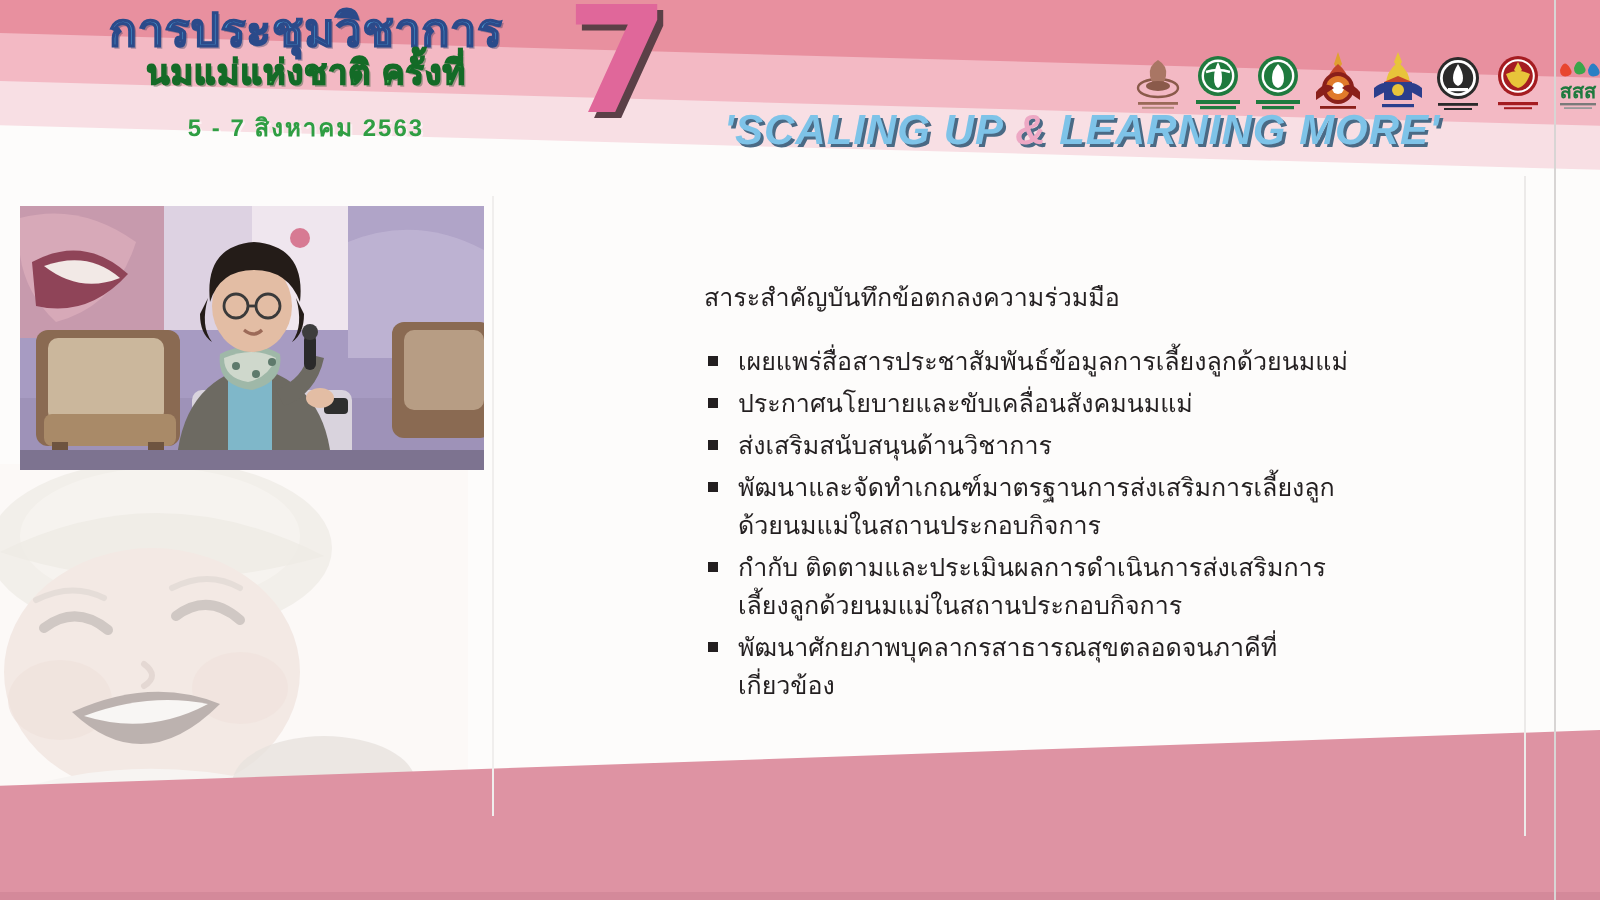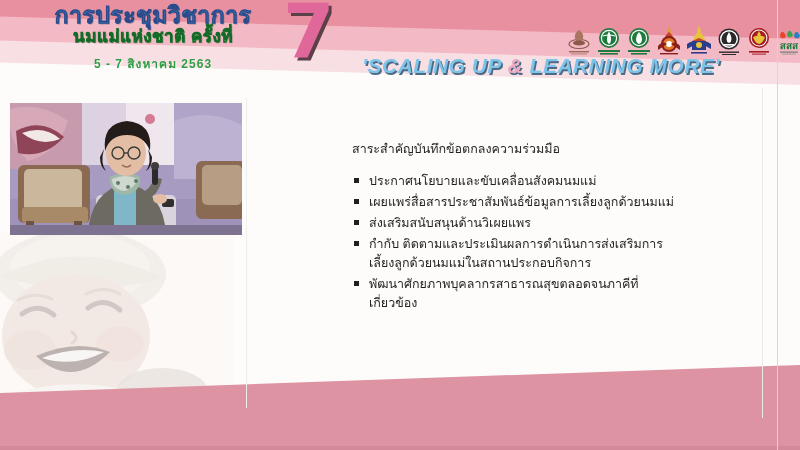--- a/index.html
+++ b/index.html
@@ -447,27 +447,31 @@
       </span>
     </div>
   </div>
 
   <div class="content">
     <div class="content-heading">
       <div>สาระสำคัญบันทึกข้อตกลงความร่วมมือ</div>
     </div>
     <ul class="bullets">
       <li>
+        <span>เผยแพร่สื่อสารประชาสัมพันธ์ข้อมูลการเลี้ยงลูกด้วยนมแม่</span>
+      </li>
+      <li>
         <span>ประกาศนโยบายและขับเคลื่อนสังคมนมแม่</span>
       </li>
       <li>
-        <span>เผยแพร่สื่อสารประชาสัมพันธ์ข้อมูลการเลี้ยงลูกด้วยนมแม่</span>
-      </li>
-      <li>
-        <span>ส่งเสริมสนับสนุนด้านวิเผยแพร</span>
+        <span>ส่งเสริมสนับสนุนด้านวิชาการ</span>
+      </li>
+      <li>
+        <span>พัฒนาและจัดทำเกณฑ์มาตรฐานการส่งเสริมการเลี้ยงลูก</span>
+        <span class="cont">ด้วยนมแม่ในสถานประกอบกิจการ</span>
       </li>
       <li>
         <span>กำกับ ติดตามและประเมินผลการดำเนินการส่งเสริมการ</span>
         <span class="cont">เลี้ยงลูกด้วยนมแม่ในสถานประกอบกิจการ</span>
       </li>
       <li>
         <span>พัฒนาศักยภาพบุคลากรสาธารณสุขตลอดจนภาคีที่</span>
         <span class="cont">เกี่ยวข้อง</span>
       </li>
     </ul>

